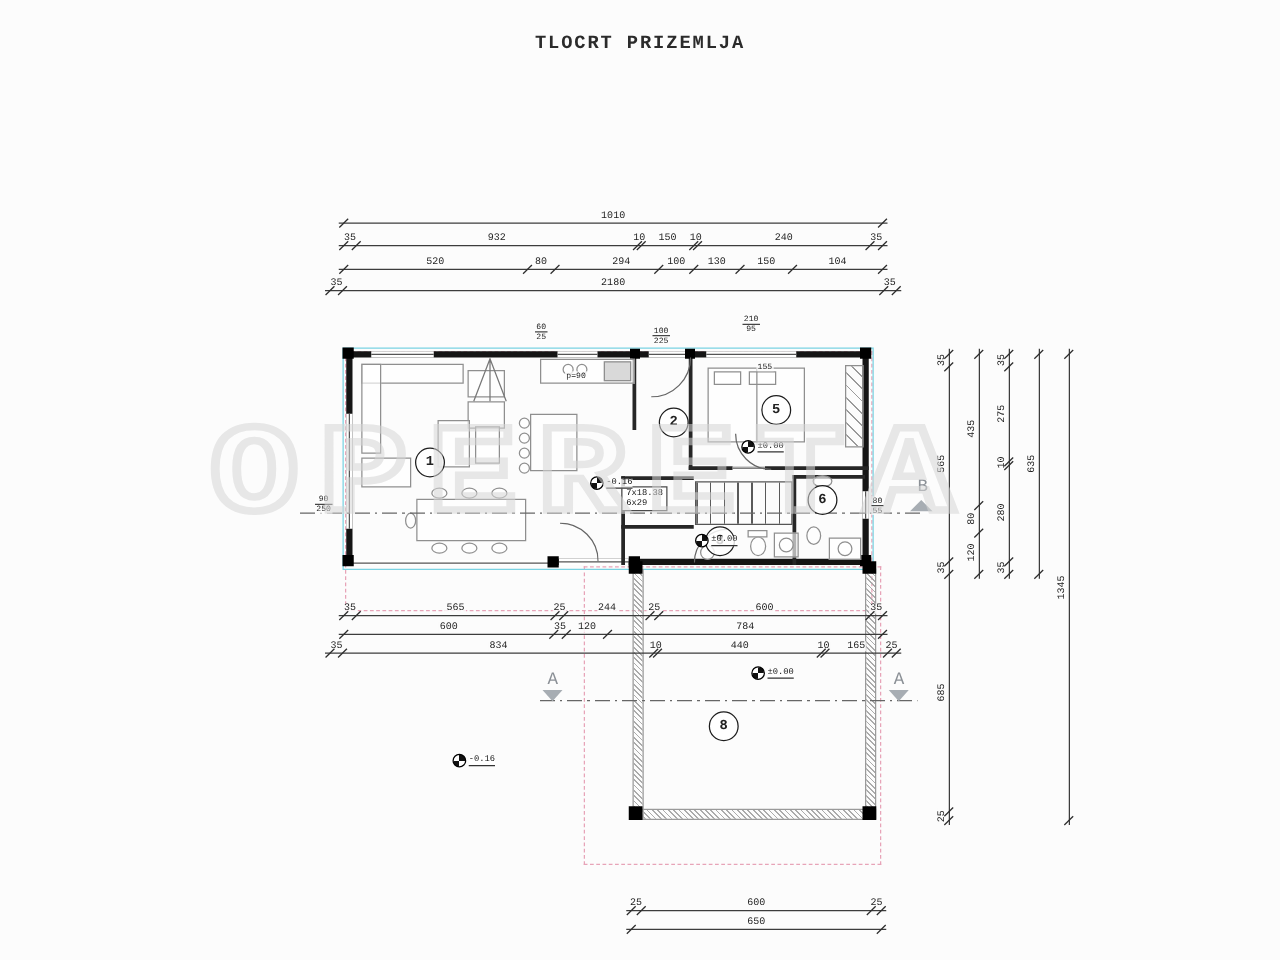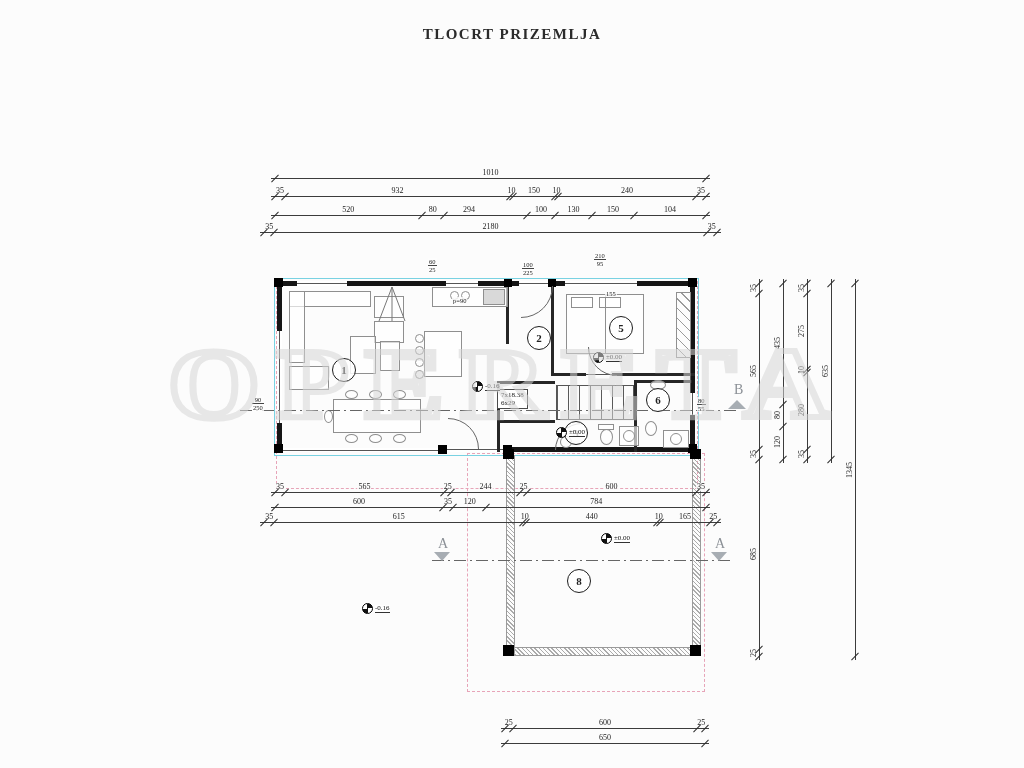--- a/index.html
+++ b/index.html
@@ -1,17 +1,17 @@
 <!DOCTYPE html>
 <html><head>
 <meta charset="utf-8">
 <style>
   html,body{margin:0;padding:0;background:#ffffff;}
   #canvas{position:relative;width:1024px;height:768px;background:#fcfcfc;overflow:hidden;
-          font-family:Liberation Serif, serif;color:#222;}
+          font-family:Liberation Mono, monospace;color:#222;}
   
   .title{position:absolute;top:26px;left:0;width:1024px;text-align:center;
          font-size:15px;font-weight:600;letter-spacing:1.5px;color:#2b2b2b;}
   
   .watermark{position:absolute;top:326px;left:168px;font-size:100px;font-weight:700;
              letter-spacing:14px;color:transparent;-webkit-text-stroke:6px #d6d6d6;
              opacity:.55;transform:scaleX(1.18);transform-origin:left center;
              white-space:nowrap;pointer-events:none;z-index:30;}
   
   .wall{position:absolute;background:#151515;}
@@ -212,21 +212,21 @@
         <span class="tick" style="left: 232.91px; top: 10px;"></span>
         <span class="tick" style="left: 275.192px; top: 10px;"></span>
         <span class="tick" style="left: 278.011px; top: 10px;"></span>
         <span class="tick" style="left: 416.134px; top: 10px;"></span>
         <span class="tick" style="left: 426px; top: 10px;"></span>
       </div>
       <div class="dim" style="left:275px;top:205px;width:431px;height:14px;">
         <div class="dimline-h" style="left: -4px; width: 439px;"></div>
         <span class="dlab" style="left: 73.2897px; top: 1px; transform: translateX(-50%);">520</span>
         <span class="dlab" style="left: 157.855px; top: 1px; transform: translateX(-50%);">80</span>
-        <span class="dlab" style="left: 194px; top: 1px; transform: translateX(-50%);">294</span>
+        <span class="dlab" style="left: 222px; top: 1px; transform: translateX(-50%);">294</span>
         <span class="dlab" style="left: 266.098px; top: 1px; transform: translateX(-50%);">100</span>
         <span class="dlab" style="left: 298.515px; top: 1px; transform: translateX(-50%);">130</span>
         <span class="dlab" style="left: 337.978px; top: 1px; transform: translateX(-50%);">150</span>
         <span class="dlab" style="left: 395.06px; top: 1px; transform: translateX(-50%);">104</span>
         <span class="tick" style="left: -5px; top: 10px;"></span>
         <span class="tick" style="left: 141.579px; top: 10px;"></span>
         <span class="tick" style="left: 164.13px; top: 10px;"></span>
         <span class="tick" style="left: 247.004px; top: 10px;"></span>
         <span class="tick" style="left: 275.192px; top: 10px;"></span>
         <span class="tick" style="left: 311.837px; top: 10px;"></span>
@@ -269,21 +269,21 @@
         <span class="dlab" style="left: 321.22px; top: 1px; transform: translateX(-50%);">784</span>
         <span class="tick" style="left: -5px; top: 10px;"></span>
         <span class="tick" style="left: 163.031px; top: 10px;"></span>
         <span class="tick" style="left: 172.833px; top: 10px;"></span>
         <span class="tick" style="left: 206.439px; top: 10px;"></span>
         <span class="tick" style="left: 426px; top: 10px;"></span>
       </div>
       <div class="dim" style="left:264px;top:512px;width:453px;height:14px;">
         <div class="dimline-h" style="left: -4px; width: 461px;"></div>
         <span class="dlab" style="left: 5.21889px; top: 1px; transform: translateX(-50%);">35</span>
-        <span class="dlab" style="left: 134.797px; top: 1px; transform: translateX(-50%);">615</span>
+        <span class="dlab" style="left: 134.797px; top: 1px; transform: translateX(-50%);">834</span>
         <span class="dlab" style="left: 260.646px; top: 1px; transform: translateX(-50%);">10</span>
         <span class="dlab" style="left: 327.747px; top: 1px; transform: translateX(-50%);">440</span>
         <span class="dlab" style="left: 394.847px; top: 1px; transform: translateX(-50%);">10</span>
         <span class="dlab" style="left: 420.941px; top: 1px; transform: translateX(-50%);">165</span>
         <span class="dlab" style="left: 449.272px; top: 1px; transform: translateX(-50%);">25</span>
         <span class="tick" style="left: -5px; top: 10px;"></span>
         <span class="tick" style="left: 5.43779px; top: 10px;"></span>
         <span class="tick" style="left: 254.155px; top: 10px;"></span>
         <span class="tick" style="left: 257.138px; top: 10px;"></span>
         <span class="tick" style="left: 388.355px; top: 10px;"></span>

